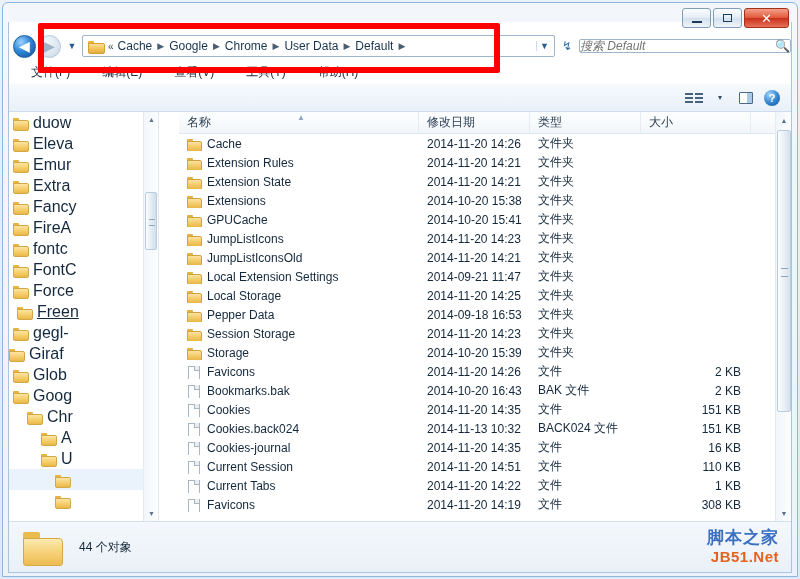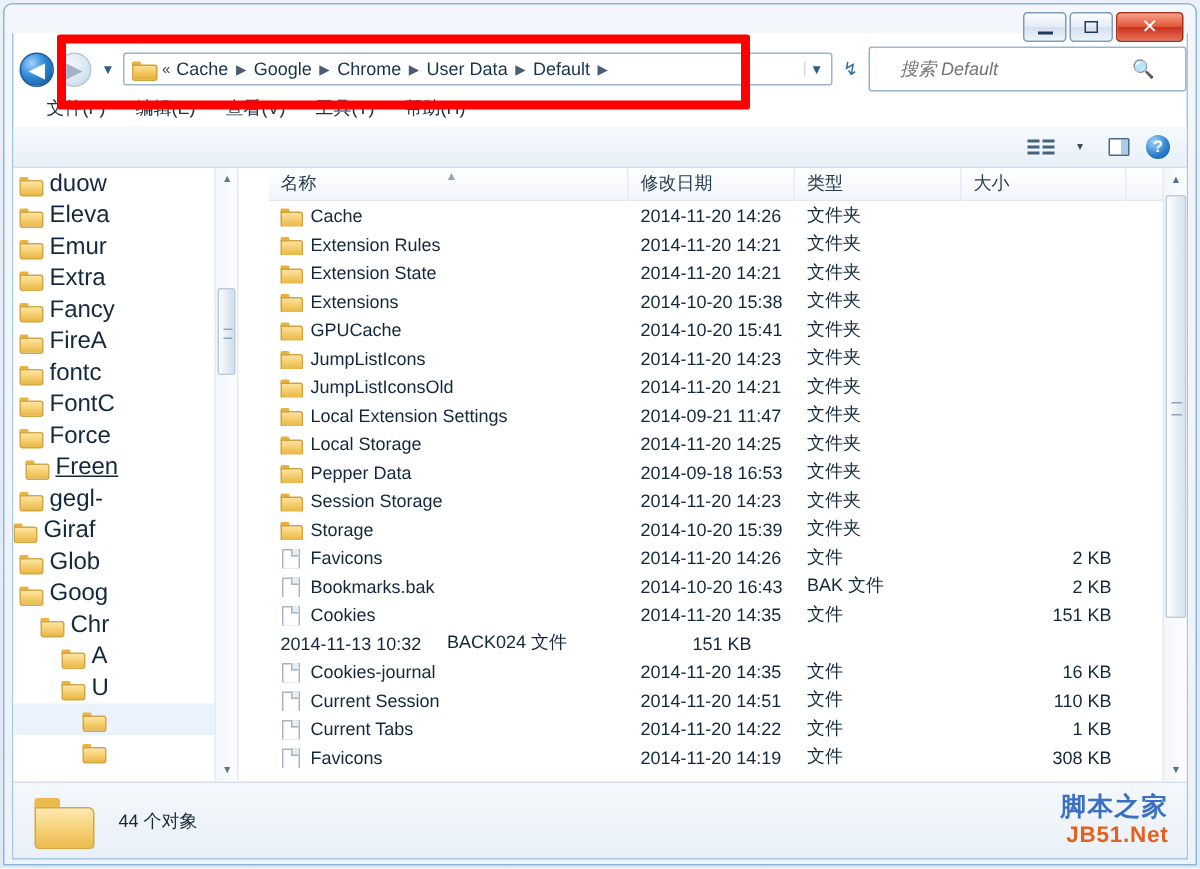--- a/index.html
+++ b/index.html
@@ -92,34 +92,34 @@
   .sep{ color:#4a5d70; font-size:9px; padding:0 2px; flex:0 0 auto;}
   .addrdrop{
     width:16px; text-align:center; color:#2b5d8f; font-size:9px; flex:0 0 auto;
     border-left:1px solid #cfdced;
   }
   .refresh{
     width:20px; height:22px; display:flex; align-items:center; justify-content:center;
     color:#2f6aa8; font-size:12px; flex:0 0 auto; margin:0 2px;
   }
   .searchbox{
-    width:212px; height:30px; background:#fff; border:1px solid #9cb5cd;
-    border-radius:2px; display:flex; align-items:center; padding:0 20px; flex:0 0 auto;
+    width:212px; height:14px; background:#fff; border:1px solid #9cb5cd;
+    border-radius:2px; display:flex; align-items:center; padding:0 0; flex:0 0 auto;
   }
   .searchbox input{
     flex:1 1 auto; border:none; outline:none; font-size:12px;
     font-style:italic; color:#46576a; background:transparent;
     font-family:"Liberation Sans",sans-serif; min-width:0;
   }
   .mag{ color:#2c5f94; font-size:12px; flex:0 0 auto; }
 
   
   .menubar{
     position:absolute; left:9px; top:62px; width:782px; height:20px;
-    display:flex; align-items:flex-end; padding-left:12px; gap:0;
+    display:flex; align-items:flex-end; padding-left:12px; gap:12px;
   }
   .menuitem{ font-size:12px; color:#20303f; padding:1px 10px; white-space:nowrap; }
 
   
   .toolbar{
     position:absolute; left:9px; top:84px; width:782px; height:28px;
     background:linear-gradient(180deg,#f6fafd 0%,#e8f0f8 100%);
     border-bottom:1px solid #cfdced;
     display:flex; align-items:center; padding:0 6px;
   }
@@ -623,20 +623,24 @@
           <div class="row">
             <div class="cell cname">
               <span class="ficon doc"></span>
               <span>Cookies</span>
             </div>
             <div class="cell cdate">2014-11-20 14:35</div>
             <div class="cell ctype">文件</div>
             <div class="cell csize">151 KB</div>
           </div>
           <div class="row">
+            <div class="cell cname">
+              <span class="ficon doc"></span>
+              <span>Cookies.back024</span>
+            </div>
             <div class="cell cdate">2014-11-13 10:32</div>
             <div class="cell ctype">BACK024 文件</div>
             <div class="cell csize">151 KB</div>
           </div>
           <div class="row">
             <div class="cell cname">
               <span class="ficon doc"></span>
               <span>Cookies-journal</span>
             </div>
             <div class="cell cdate">2014-11-20 14:35</div>

